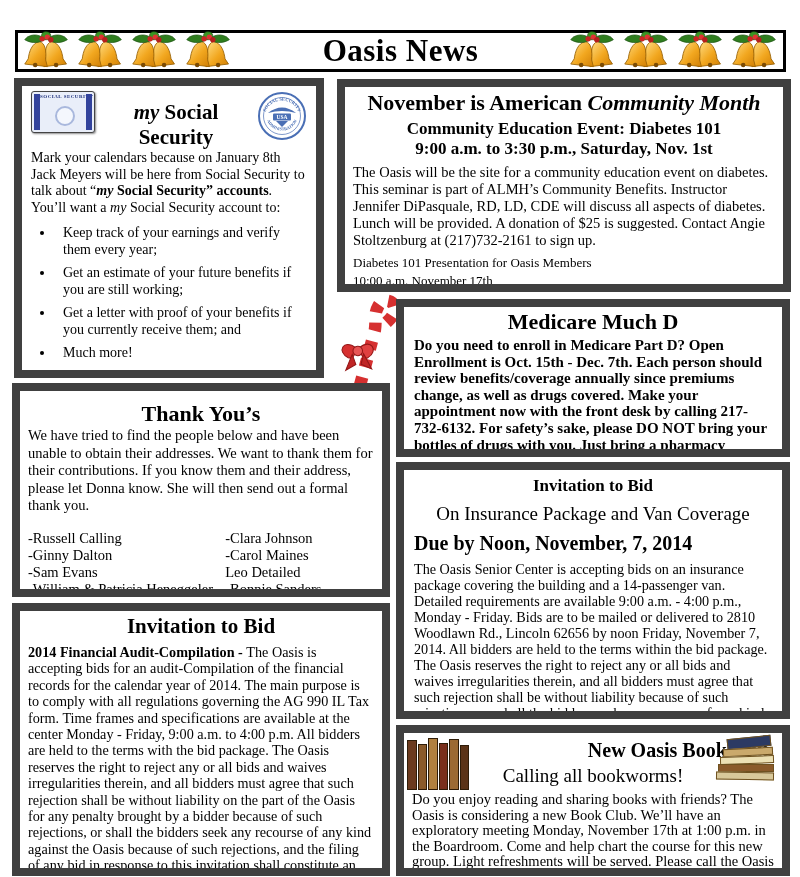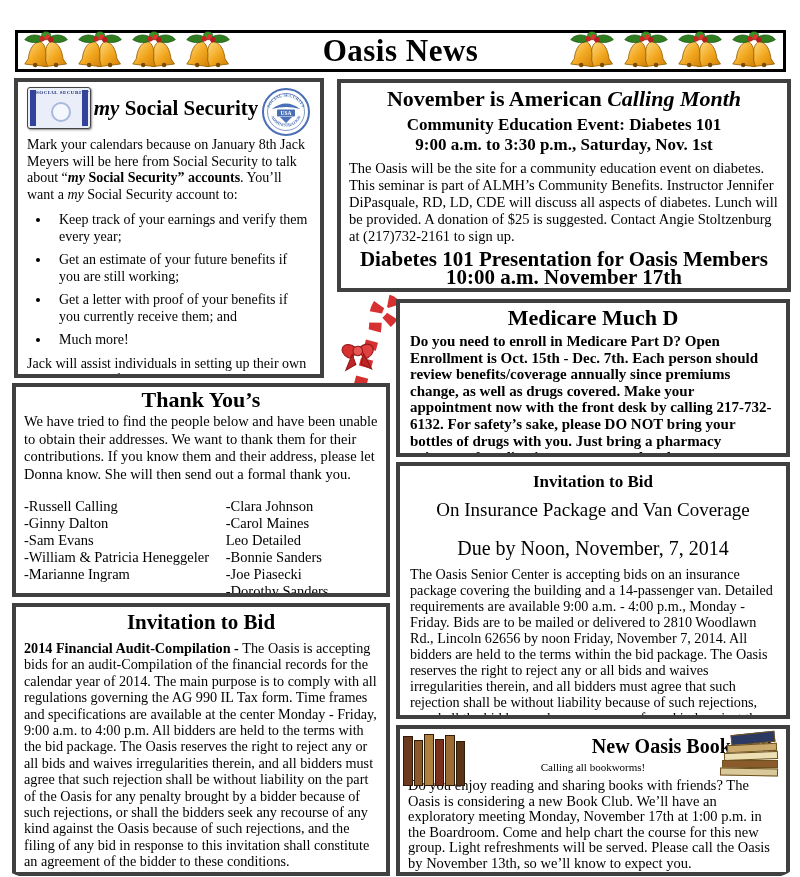--- a/index.html
+++ b/index.html
@@ -1,18 +1,18 @@
 <!DOCTYPE html>
 <html><head>
 <meta charset="utf-8">
 <style>
   html,body{margin:0;padding:0;background:#fff;}
   .page{position:relative;width:800px;height:877px;background:#fff;
-        font-family:"Liberation Serif",serif;color:#000;overflow:hidden;border-radius:26px;}
-  .box{position:absolute;border:4px solid #404040;box-sizing:border-box;background:#fff;overflow:hidden;}
+        font-family:"Liberation Serif",serif;color:#000;overflow:hidden;}
+  .box{position:absolute;border:8px solid #404040;box-sizing:border-box;background:#fff;overflow:hidden;}
 
   
   .banner{left:15px;top:30px;width:771px;height:42px;border:3px solid #000;
           display:flex;align-items:center;justify-content:space-between;padding:0 2px;overflow:visible;}
   .bells{display:flex;gap:1px;height:40px;}
   .bells svg{width:53px;height:40px;}
   .banner-title{font-size:31px;font-weight:bold;letter-spacing:.5px;white-space:nowrap;}
 
   
   .ss-box{left:14px;top:78px;width:310px;height:300px;padding:5px 9px;}
@@ -35,51 +35,51 @@
   .ssa-seal{width:50px;height:50px;flex:0 0 auto;}
 
   
   .candy{position:absolute;left:331px;top:285px;width:72px;height:108px;}
 
   
   .diabetes-box{left:337px;top:79px;width:454px;height:213px;padding:3px 8px;}
   .dia-title{text-align:center;font-size:22px;font-weight:bold;margin:0;}
   .dia-event{text-align:center;font-size:17px;font-weight:bold;line-height:20px;margin:3px 0 0;}
   .dia-body{font-size:14.5px;line-height:17px;margin:5px 0 0;text-align:left;}
-  .dia-pres{text-align:center;font-size:21px;font-weight:bold;line-height:18px;margin:5px 0 0;}
+  .dia-pres{text-align:left;font-size:13px;font-weight:normal;line-height:18px;margin:5px 0 0;}
   .dia-body2{font-size:14.5px;line-height:17px;margin:4px 0 0;text-align:center;}
 
   
   .medicare-box{left:396px;top:299px;width:394px;height:158px;padding:2px 10px;}
   .med-title{text-align:center;font-size:22px;font-weight:bold;margin:0;}
   .med-body{font-size:15px;font-weight:bold;line-height:16.6px;margin:2px 0 0;}
 
   
-  .thanks-box{left:12px;top:383px;width:378px;height:214px;padding:0 8px;}
+  .thanks-box{left:12px;top:383px;width:378px;height:214px;padding:10px 8px;}
   .thanks-title{text-align:center;font-size:22px;font-weight:bold;margin:0;}
   .thanks-body{font-size:14.5px;line-height:17.5px;margin:0;}
   .thanks-names{display:flex;margin-top:15px;font-size:14.5px;line-height:17px;}
   .thanks-col-left{width:57%;} .thanks-col-right{width:43%;}
 
   
   .bid-left-box{left:12px;top:603px;width:378px;height:273px;padding:3px 8px;}
   .bidl-title{text-align:center;font-size:21px;font-weight:bold;margin:0;}
   .bidl-body{font-size:14.2px;line-height:16.4px;margin:5px 0 0;}
 
   
   .bid-right-box{left:396px;top:462px;width:394px;height:257px;padding:4px 10px;}
   .bidr-t1{text-align:center;font-weight:bold;font-size:17px;margin:2px 0 0;}
   .bidr-t2{text-align:center;font-weight:normal;font-size:19px;margin:7px 0 0;}
-  .bidr-t3{text-align:center;font-weight:normal;font-size:20px;margin:16px 0 0;}
+  .bidr-t3{text-align:left;font-weight:bold;font-size:20px;margin:7px 0 0;}
   .bidr-body{font-size:14.2px;line-height:16px;margin:6px 0 0;}
 
   
   .bookclub-box{left:396px;top:725px;width:394px;height:151px;padding:2px 8px;}
   .bc-title{text-align:right;font-size:20px;font-weight:bold;margin:4px 0 0;}
-  .bc-sub{text-align:center;font-size:11px;margin:3px 0 0;}
+  .bc-sub{text-align:center;font-size:19px;margin:3px 0 0;}
   .bc-body{font-size:14.5px;line-height:15.6px;margin:5px 0 0;}
   .books-row{position:absolute;left:3px;top:3px;width:64px;height:54px;display:flex;align-items:flex-end;gap:1px;}
   .books-row .spine{border:1px solid #2e1c08;box-sizing:border-box;}
   .books-stack{position:absolute;right:3px;top:4px;width:64px;height:48px;}
   .books-stack .bk{border:1px solid #6e5120;box-sizing:border-box;position:relative;}
   .bold{font-weight:bold;} .ital{font-style:italic;}
 </style>
 </head>
 <body>
 
@@ -183,21 +183,21 @@
         <path d="M14 12 C2 2 -5 15 6 21 C11 23 13 18 14 12 Z" fill="#d63030" stroke="#921616"></path>
         <path d="M17 12 C29 3 36 16 25 22 C20 24 18 18 17 12 Z" fill="#e04040" stroke="#921616"></path>
         <path d="M10 18 L3 33 L13 28 Z" fill="#c02525" stroke="#921616"></path>
         <path d="M21 18 L28 33 L18 28 Z" fill="#c02525" stroke="#921616"></path>
         <circle cx="15.5" cy="15" r="4.6" fill="#e85555" stroke="#921616"></circle>
       </g>
     </g>
   </svg>
 
   <div class="box diabetes-box">
-    <p class="dia-title"><span>November is American </span><span class="ital">Calling Month</span></p>
+    <p class="dia-title"><span>November is American </span><span class="ital">Community Month</span></p>
     <p class="dia-event"><span>Community Education Event:  Diabetes 101</span><br><span>9:00 a.m. to 3:30 p.m., Saturday, Nov. 1st</span></p>
     <p class="dia-body">The Oasis will be the site for a community education event on diabetes.  This seminar is part of ALMH’s Community Benefits.  Instructor Jennifer DiPasquale, RD, LD, CDE will discuss all aspects of diabetes.  Lunch will be provided.  A donation of $25 is suggested.  Contact Angie Stoltzenburg at (217)732-2161 to sign up.</p>
     <p class="dia-pres"><span>Diabetes 101 Presentation for Oasis Members</span><br><span>10:00 a.m. November 17th</span></p>
     <p class="dia-body2">Jennifer will come back to the Oasis on Nov. 17th to present Diabetes 101.  If you or someone you know has diabetes, this session would be very beneficial.</p>
   </div>
 
   <div class="box medicare-box">
     <p class="med-title">Medicare Much D</p>
     <p class="med-body">Do you need to enroll in Medicare Part D?  Open Enrollment is Oct. 15th - Dec. 7th.  Each person should review benefits/coverage annually since premiums change, as well as drugs covered.  Make your appointment now with the front desk by calling 217-732-6132.  For safety’s sake, please DO NOT bring your bottles of drugs with you.  Just bring a pharmacy printout of  medications you currently take.</p>
   </div>

